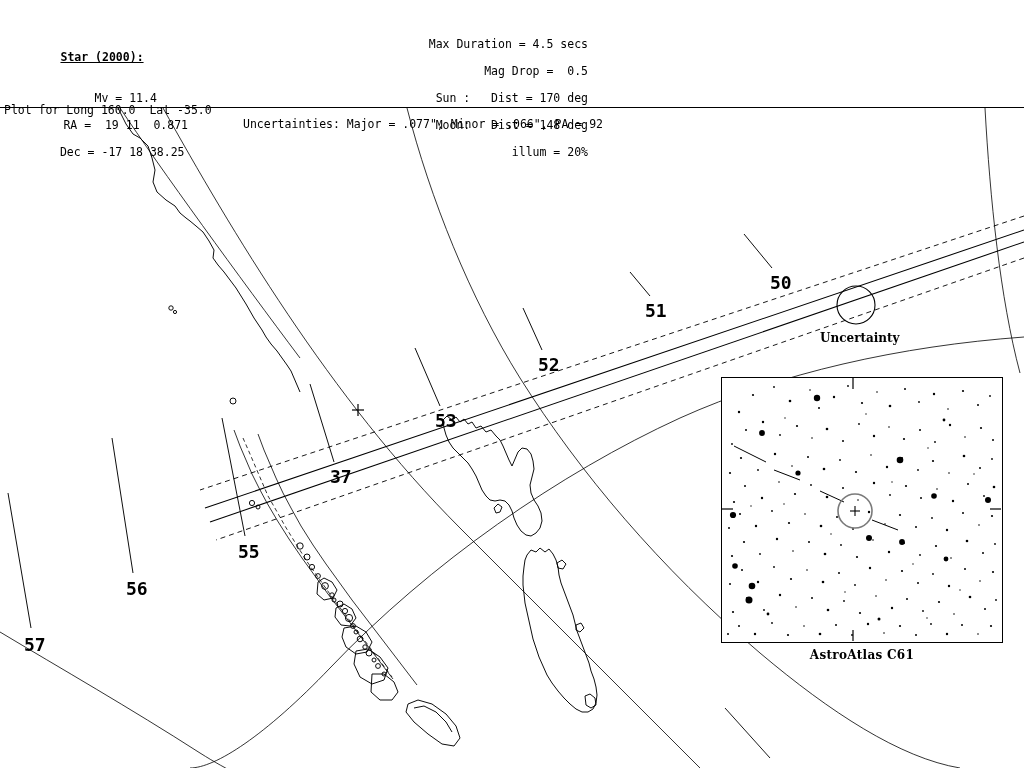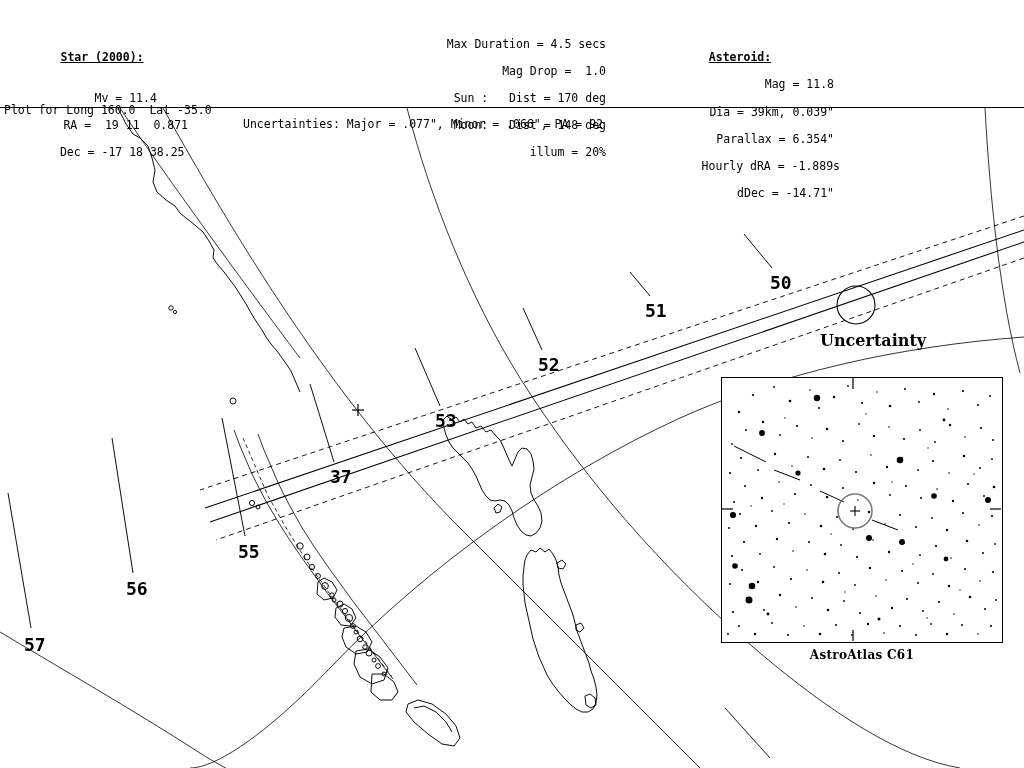--- a/index.html
+++ b/index.html
@@ -10,39 +10,39 @@
   #page{position:relative;width:1024px;height:768px;}
 
   
   .header{position:absolute;left:0;top:0;width:1024px;height:108px;}
   .title{position:absolute;left:8px;top:2px;font-size:15.5px;font-weight:bold;
          letter-spacing:.5px;white-space:pre;}
   .hdr-col{position:absolute;font-size:11.5px;line-height:13.6px;white-space:pre;}
   .hdr-head{font-weight:bold;text-decoration:underline;}
   .col-star{left:8px;top:24px;text-align:center;}
   .col-star .hdr-head{display:block;margin-left:8px;}
-  .col-mid{left:256px;top:24px;width:350px;text-align:right;}
+  .col-mid{left:238px;top:24px;width:350px;text-align:right;}
   .col-ast{left:660px;top:24px;width:174px;text-align:right;}
   .col-ast .hdr-head{display:block;text-align:center;padding-right:14px;}
   .row-plot{position:absolute;left:0;top:89px;width:824px;font-size:11.5px;
             white-space:pre;padding-left:48px;}
   .row-plot .pl{position:absolute;left:4px;}
   .row-plot .un{position:absolute;left:243px;}
   .divider{position:absolute;left:0;top:107px;width:1024px;height:1px;
            background:#000;}
 
   
   .map{position:absolute;left:0;top:108px;width:1024px;height:660px;overflow:hidden;}
   .map svg{display:block;}
 
   
   .tlabel{position:absolute;font-size:18px;font-weight:bold;
           font-family:"DejaVu Sans Mono","Liberation Mono",monospace;}
 
-  .unc-label{position:absolute;font-size:16px;font-weight:bold;
+  .unc-label{position:absolute;font-size:12px;font-weight:bold;
              font-family:"DejaVu Serif","Liberation Serif",serif;}
 
   
   .inset{position:absolute;left:721px;top:377px;width:282px;height:266px;
          border:1.5px solid #000;background:#fff;box-sizing:border-box;}
   .inset svg{display:block;}
   .inset-cap{position:absolute;left:721px;top:648px;width:282px;text-align:center;
              font-family:"DejaVu Serif","Liberation Serif",serif;
              font-size:12px;font-weight:bold;letter-spacing:.3px;}
 </style>
@@ -56,34 +56,26 @@
 
     <div class="hdr-col col-star">
       <span class="hdr-head">Star (2000):</span><br>
       <span>  Mv = 11.4</span><br>
       <span>  RA =  19 11  0.871</span><br>
       <span> Dec = -17 18 38.25</span>
     </div>
 
     <div class="hdr-col col-mid">
       <span>Max Duration = 4.5 secs</span><br>
-      <span>Mag Drop =  1.0</span><br>
+      <span>Mag Drop =  0.5</span><br>
       <span>Sun :   Dist = 170 deg</span><br>
       <span>Moon:   Dist = 148 deg</span><br>
       <span>illum = 20%</span>
     </div>
 
-    <div class="hdr-col col-ast">
-      <span class="hdr-head">Asteroid:</span>
-      <span>Mag = 11.8</span><br>
-      <span>Dia = 39km, 0.039"</span><br>
-      <span>Parallax = 6.354"</span><br>
-      <span>Hourly dRA = -1.889s</span><br>
-      <span>dDec = -14.71"</span>
-    </div>
 
     <div class="row-plot">
       <span class="pl">Plot for Long 160.0  Lat -35.0</span>
       <span class="un">Uncertainties: Major = .077", Minor = .066", PA = 92</span>
     </div>
 
     <div class="divider"></div>
   </div>
 
   <div class="map">

